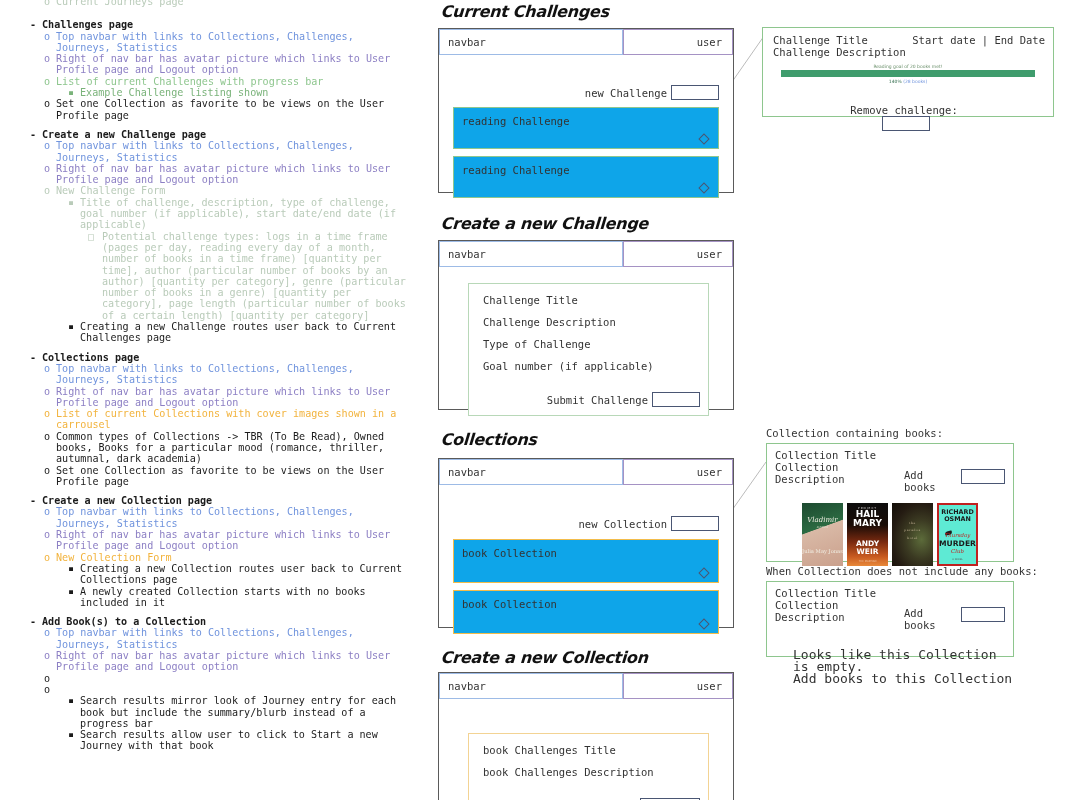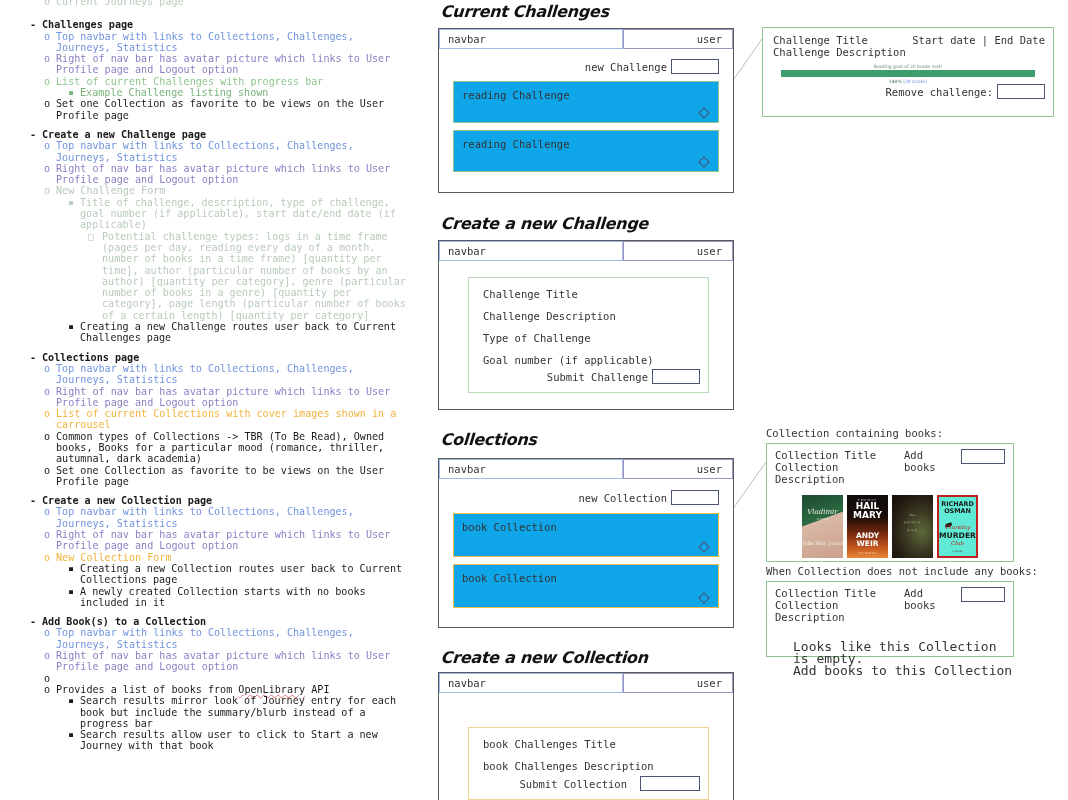--- a/index.html
+++ b/index.html
@@ -76,40 +76,40 @@
     color: #111;
     letter-spacing: -0.3px;
     transform: skewX(-6deg);
   }
 
   .browser {
     border: 1.6px solid #5a5a5a;
     background: #fff;
     position: relative;
   }
-  .navrow { display: flex; height: 20px; }
+  .navrow { display: flex; height: 26px; }
   .nav-left {
     flex: 1 1 auto;
     border: 1.4px solid #9dbbe6;
     display: flex; align-items: center;
     padding-left: 8px;
     font-size: 10.5px; color: #333;
   }
   .nav-right {
     flex: 0 0 110px;
     border: 1.4px solid #a592c4;
     display: flex; align-items: center; justify-content: flex-end;
     padding-right: 10px;
     font-size: 10.5px; color: #333;
   }
   .body-area { position: relative; }
 
   .inline-field {
     display: flex; align-items: center; justify-content: flex-end;
-    font-size: 10.5px; color: #333;
+    font-size: 10.5px; color: #333; margin-top: 20px;
   }
   .inputbox {
     border: 1.4px solid #4a5673;
     background: #fff;
     width: 48px; height: 15px;
     margin-left: 4px;
   }
   .inputbox.wide { width: 60px; }
 
   .card {
@@ -264,21 +264,21 @@
         <div class="nline lvl1 c-blue"><span class="bul">o</span><span class="txt">Top navbar with links to Collections, Challenges, Journeys, Statistics</span></div>
         <div class="nline lvl1 c-purple"><span class="bul">o</span><span class="txt">Right of nav bar has avatar picture which links to User Profile page and Logout option</span></div>
         <div class="nline lvl1 c-orange"><span class="bul">o</span><span class="txt">New Collection Form</span></div>
         <div class="nline lvl2 c-dark"><span class="bul">▪</span><span class="txt">Creating a new Collection routes user back to Current Collections page</span></div>
         <div class="nline lvl2 c-dark"><span class="bul">▪</span><span class="txt">A newly created Collection starts with no books included in it</span></div>
         <div class="gap"></div>
         <div class="nline lvl0 c-black"><span class="bul">-</span><span class="txt">Add Book(s) to a Collection</span></div>
         <div class="nline lvl1 c-blue"><span class="bul">o</span><span class="txt">Top navbar with links to Collections, Challenges, Journeys, Statistics</span></div>
         <div class="nline lvl1 c-purple"><span class="bul">o</span><span class="txt">Right of nav bar has avatar picture which links to User Profile page and Logout option</span></div>
         <div class="nline lvl1 c-dark"><span class="bul">o</span></div>
-        <div class="nline lvl1 c-dark"><span class="bul">o</span><span class="txt">Provides a list of books from <span class="spell">OpenLibrary</span> API</span></div>
+        <div class="nline lvl1 c-dark"><span class="bul">o</span></div>
         <div class="nline lvl2 c-dark"><span class="bul">▪</span><span class="txt">Search results mirror look of Journey entry for each book but include the summary/blurb instead of a progress bar</span></div>
         <div class="nline lvl2 c-dark"><span class="bul">▪</span><span class="txt">Search results allow user to click to Start a new Journey with that book</span></div>
       </div>
   </div>
 
   <div class="wire">
 
     <svg class="leaders">
       <line x1="300" y1="102" x2="346" y2="36" class="leader"></line>
       <line x1="300" y1="530" x2="348" y2="462" class="leader"></line>
@@ -322,21 +322,21 @@
         <div>Start date | End Date</div>
       </div>
       <div class="prog-caption">Reading goal of 20 books met!</div>
       <div class="prog-track">
         <div class="prog-fill" id="prog-fill" style="width: 100%;"></div>
       </div>
       <div class="prog-pct">
         <span>140%</span>
         <span class="sub">(28 books)</span>
       </div>
-      <div class="inline-field" style="padding-right:8px;">
+      <div class="inline-field" style="padding-right:8px;flex-direction:column;">
         <span>Remove challenge:</span>
         <span class="inputbox"></span>
       </div>
     </div>
 
     <div style="position:absolute; left:24px; top:214px;">
       <div class="sec-title">Create a new Challenge</div>
     </div>
 
     <div class="browser" style="position:absolute; left:20px; top:240px; width:296px; height:170px;">

